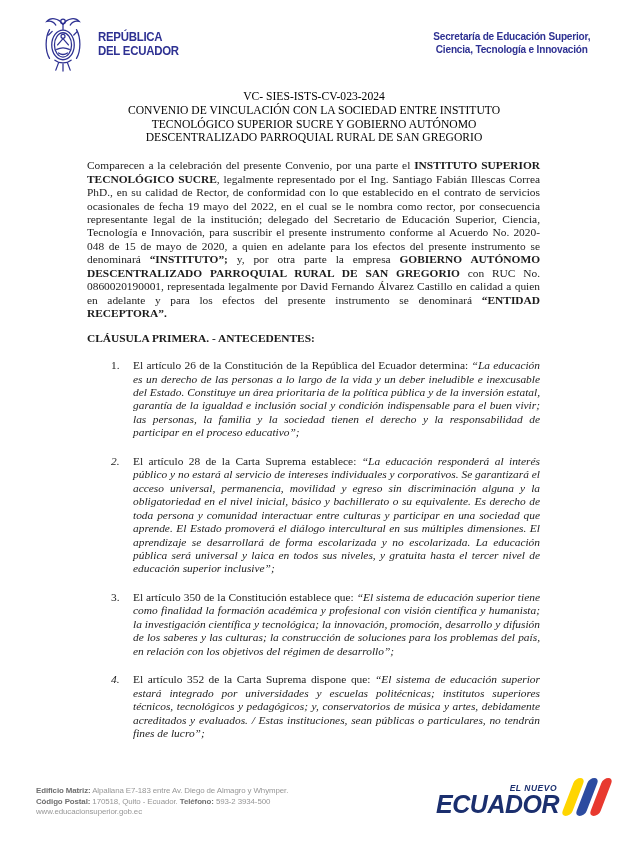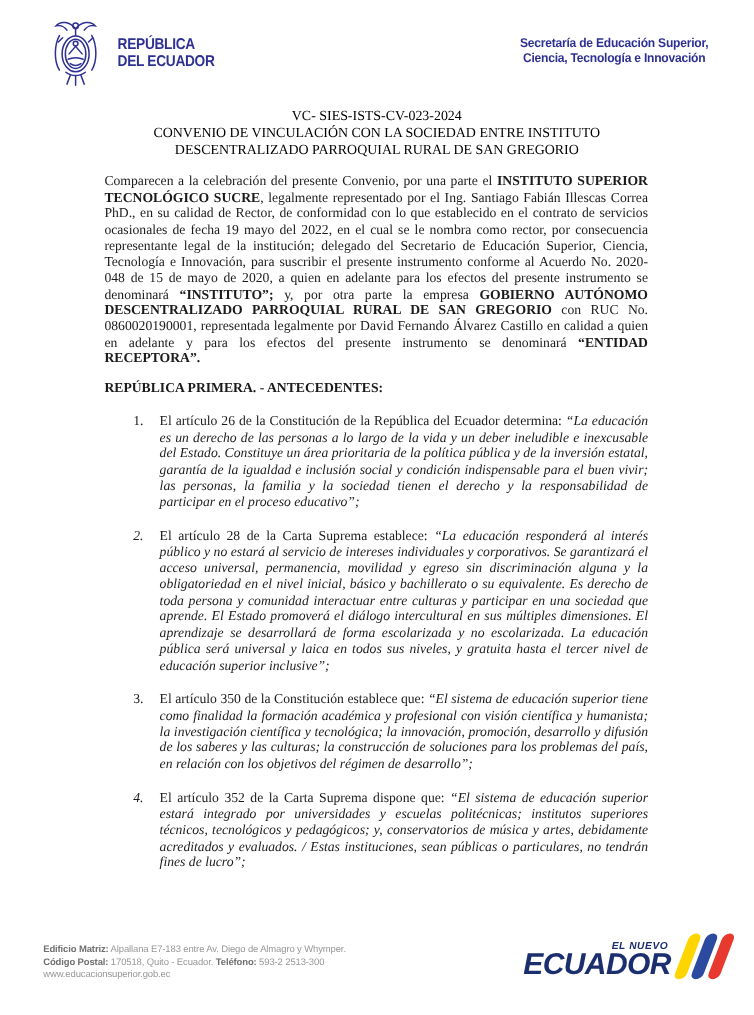--- a/index.html
+++ b/index.html
@@ -94,26 +94,27 @@
     </div>
     <div class="secretaria">
       <div>Secretaría de Educación Superior,</div>
       <div>Ciencia, Tecnología e Innovación</div>
     </div>
   </div>
 
   <div class="title-block">
     <div>VC- SIES-ISTS-CV-023-2024</div>
     <div>CONVENIO DE VINCULACIÓN CON LA SOCIEDAD ENTRE INSTITUTO</div>
+    <div>TECNOLÓGICO SUPERIOR SUCRE Y GOBIERNO AUTÓNOMO</div>
     <div>DESCENTRALIZADO PARROQUIAL RURAL DE SAN GREGORIO</div>
   </div>
 
   <div class="doc-body">
     <p><span>Comparecen a la celebración del presente Convenio, por una parte el </span><span class="b">INSTITUTO SUPERIOR TECNOLÓGICO SUCRE</span><span>, legalmente representado por el Ing. Santiago Fabián Illescas Correa PhD., en su calidad de Rector, de conformidad con lo que establecido en el contrato de servicios ocasionales de fecha 19 mayo del 2022, en el cual se le nombra como rector, por consecuencia representante legal de la institución; delegado del Secretario de Educación Superior, Ciencia, Tecnología e Innovación, para suscribir el presente instrumento conforme al Acuerdo No. 2020-048 de 15 de mayo de 2020, a quien en adelante para los efectos del presente instrumento se denominará </span><span class="b">“INSTITUTO”;</span><span> y, por otra parte la empresa </span><span class="b">GOBIERNO AUTÓNOMO DESCENTRALIZADO PARROQUIAL RURAL DE SAN GREGORIO</span><span> con RUC No. 0860020190001, representada legalmente por David Fernando Álvarez Castillo en calidad a quien en adelante y para los efectos del presente instrumento se denominará </span><span class="b">“ENTIDAD RECEPTORA”.</span></p>
-    <p class="clause-heading">REPÚBLICA PRIMERA. - ANTECEDENTES:</p>
+    <p class="clause-heading">CLÁUSULA PRIMERA. - ANTECEDENTES:</p>
 
     <div class="clause-list">
       <div class="clause-item">
         <span class="num">1.</span>
         <span class="content"><span>El artículo 26 de la Constitución de la República del Ecuador determina: </span><span class="i">“La educación es un derecho de las personas a lo largo de la vida y un deber ineludible e inexcusable del Estado. Constituye un área prioritaria de la política pública y de la inversión estatal, garantía de la igualdad e inclusión social y condición indispensable para el buen vivir; las personas, la familia y la sociedad tienen el derecho y la responsabilidad de participar en el proceso educativo”;</span></span>
       </div>
       <div class="clause-item">
         <span class="num i">2.</span>
         <span class="content"><span>El artículo 28 de la Carta Suprema establece: </span><span class="i">“La educación responderá al interés público y no estará al servicio de intereses individuales y corporativos. Se garantizará el acceso universal, permanencia, movilidad y egreso sin discriminación alguna y la obligatoriedad en el nivel inicial, básico y bachillerato o su equivalente. Es derecho de toda persona y comunidad interactuar entre culturas y participar en una sociedad que aprende. El Estado promoverá el diálogo intercultural en sus múltiples dimensiones. El aprendizaje se desarrollará de forma escolarizada y no escolarizada. La educación pública será universal y laica en todos sus niveles, y gratuita hasta el tercer nivel de educación superior inclusive”;</span></span>
       </div>
@@ -123,21 +124,21 @@
       </div>
       <div class="clause-item">
         <span class="num i">4.</span>
         <span class="content"><span>El artículo 352 de la Carta Suprema dispone que: </span><span class="i">“El sistema de educación superior estará integrado por universidades y escuelas politécnicas; institutos superiores técnicos, tecnológicos y pedagógicos; y, conservatorios de música y artes, debidamente acreditados y evaluados. / Estas instituciones, sean públicas o particulares, no tendrán fines de lucro”;</span></span>
       </div>
     </div>
   </div>
 
   <div class="footer-left">
     <div><span class="b">Edificio Matriz:</span><span> Alpallana E7-183 entre Av. Diego de Almagro y Whymper.</span></div>
-    <div><span class="b">Código Postal:</span><span> 170518, Quito - Ecuador. </span><span class="b">Teléfono:</span><span> 593-2 2513-300</span></div>
+    <div><span class="b">Código Postal:</span><span> 170518, Quito - Ecuador. </span><span class="b">Teléfono:</span><span> 593-2 3934-500</span></div>
     <div><span>www.educacionsuperior.gob.ec</span></div>
   </div>
 
   <div class="footer-logo">
     <div class="logo-words">
       <span class="logo-top">EL NUEVO</span>
       <span class="logo-main">ECUADOR</span>
     </div>
     <div class="stripes">
       <span style="background:#ffd500"></span>

